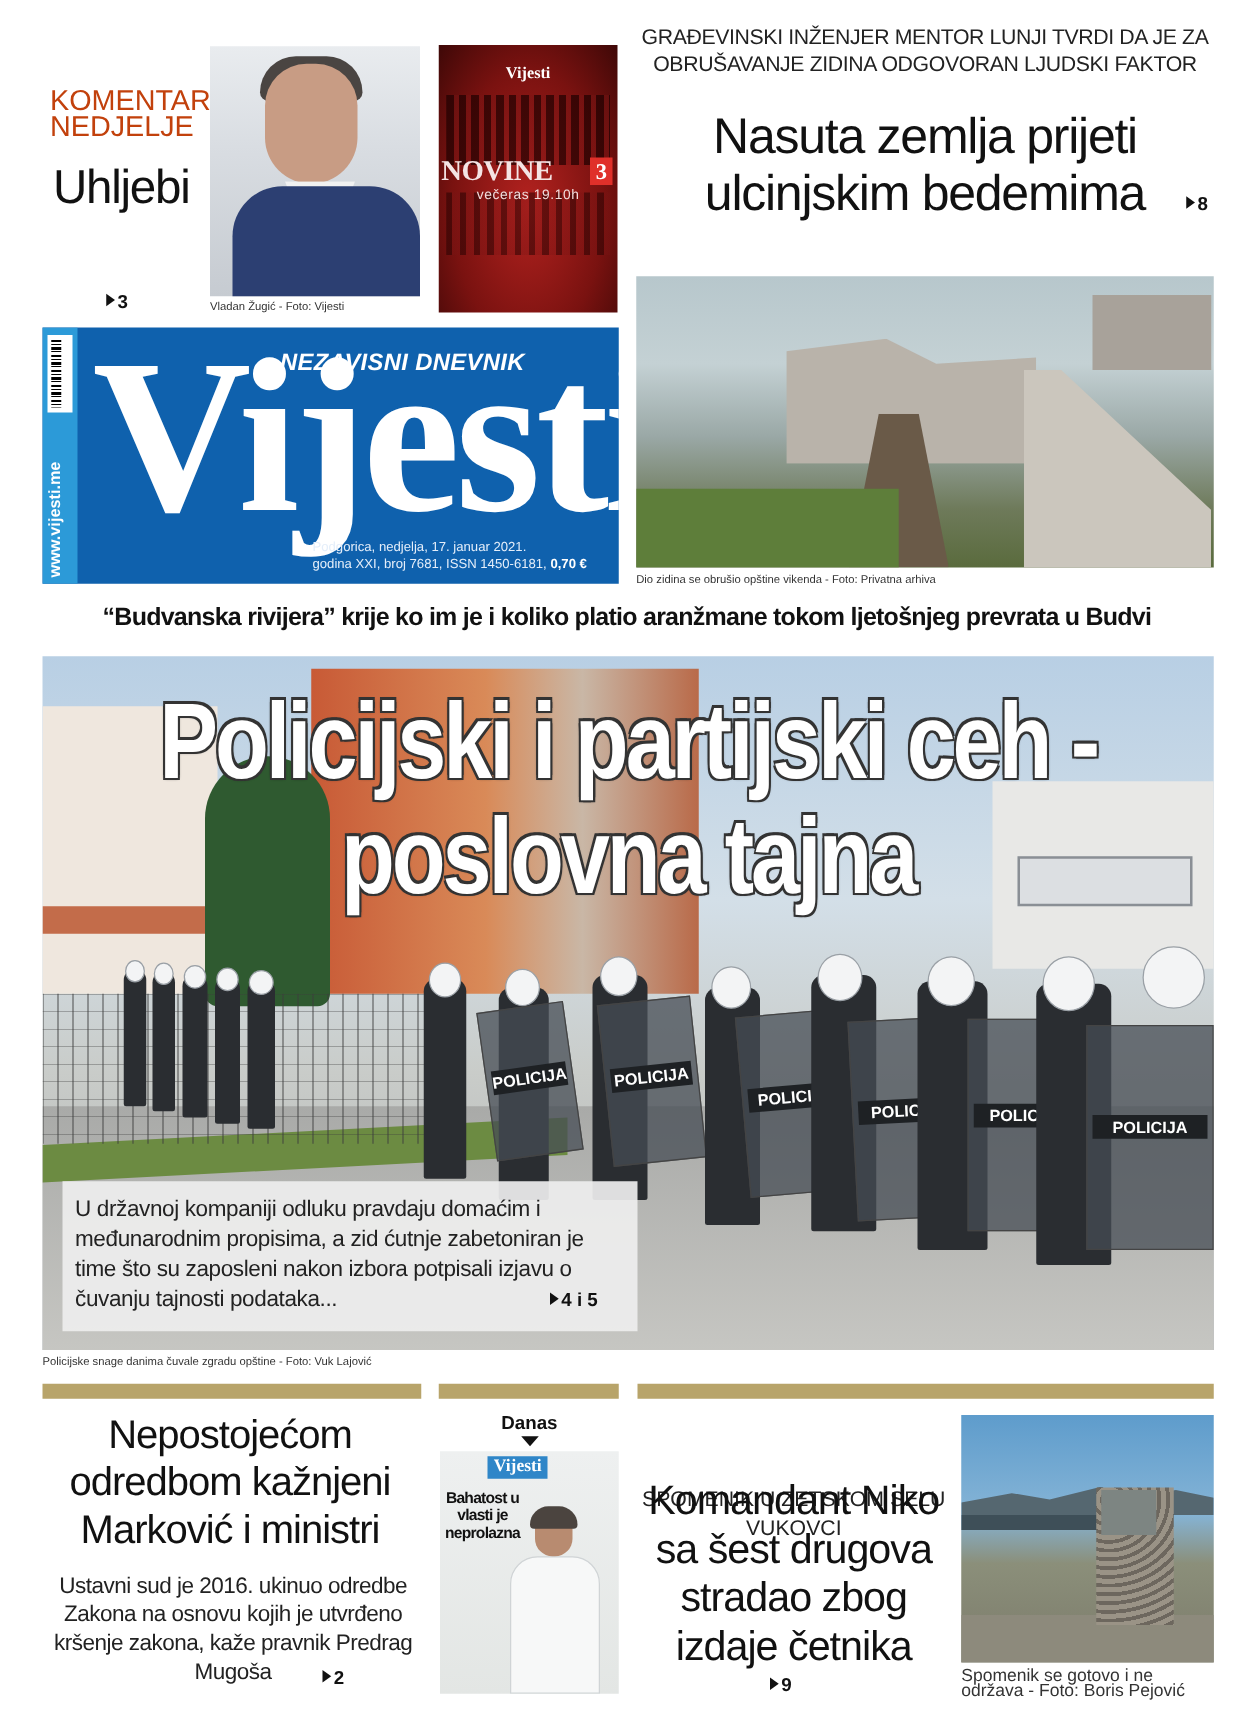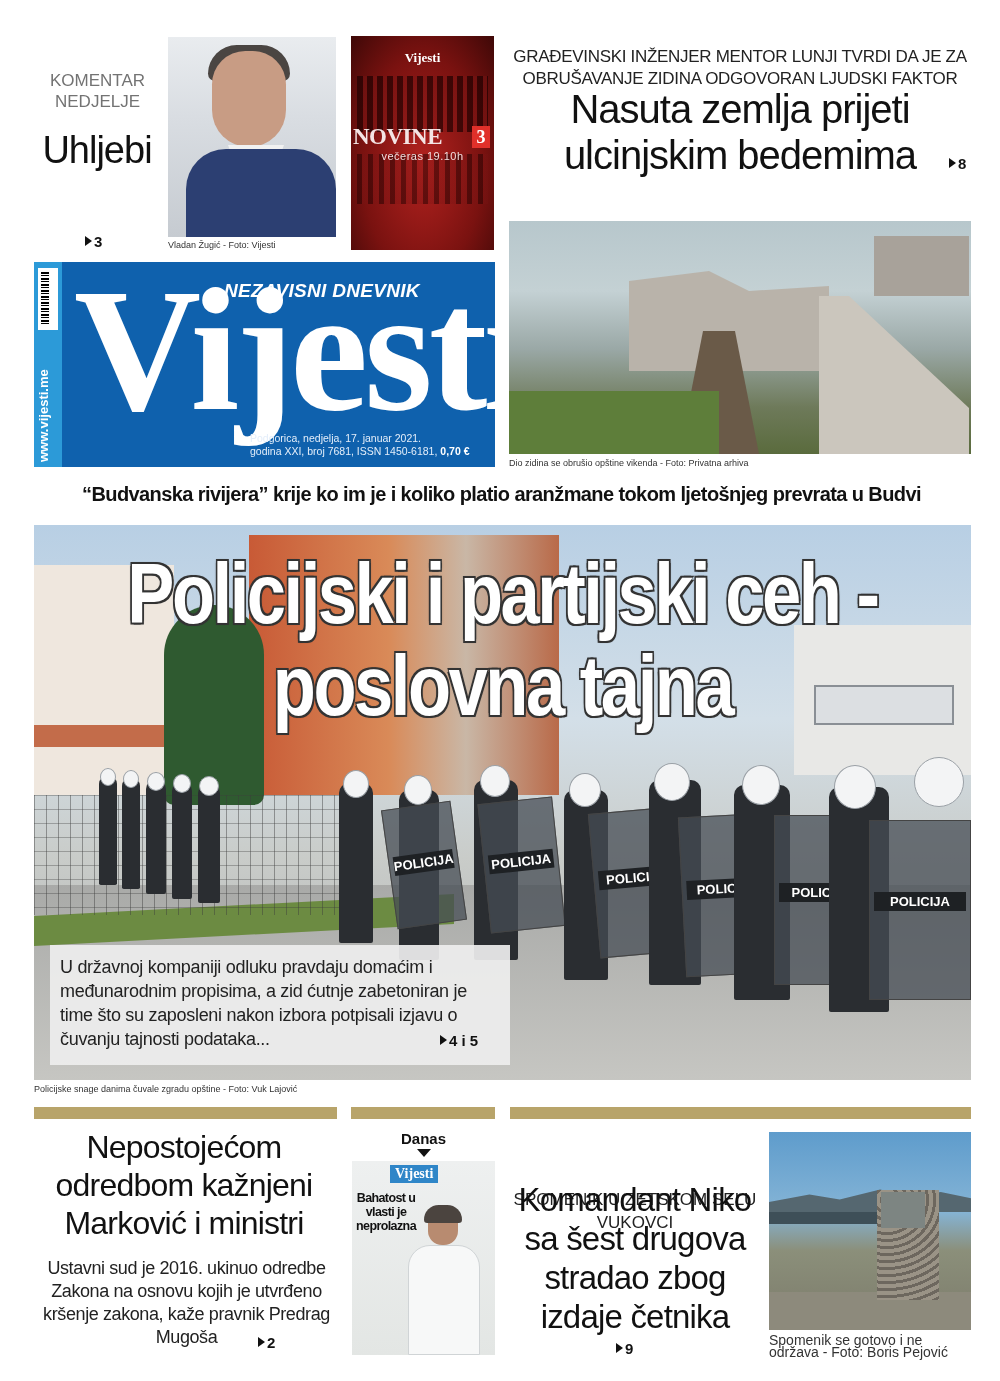--- a/index.html
+++ b/index.html
@@ -1,21 +1,21 @@
 <!DOCTYPE html>
 <html><head>
   <meta charset="utf-8">
   <style>
     * { box-sizing: border-box; margin: 0; padding: 0; }
     body { width: 1000px; height: 1381px; background: #ffffff; font-family: "Liberation Sans", sans-serif; color: #111; position: relative; overflow: hidden; }
     .abs { position: absolute; }
     .center { text-align: center; }
 
     
-    #kom-kicker { left: 40px; top: 70px; width: 115px; font-size: 17px; line-height: 21px; color: #737373; }
+    #kom-kicker { left: 40px; top: 70px; width: 115px; font-size: 23px; line-height: 21px; color: #c2410c; }
     #kom-title { left: 32px; top: 128px; width: 130px; font-size: 38px; line-height: 44px; color: #111; letter-spacing: -1px; }
     .pageref { font-weight: bold; font-size: 15px; color: #111; }
     .pageref .tri { display: inline-block; width: 0; height: 0; border-top: 5px solid transparent; border-bottom: 5px solid transparent; border-left: 7px solid #111; margin-right: 2px; vertical-align: 1px; }
     #kom-ref { left: 85px; top: 233px; }
 
     
     #portrait { left: 168px; top: 37px; width: 168px; height: 200px; background: linear-gradient(180deg,#e9ecef 0%,#d9dde2 40%,#c6cbd1 100%); overflow: hidden; }
     #portrait .head { position: absolute; left: 44px; top: 14px; width: 74px; height: 96px; border-radius: 36px 36px 40px 40px; background: #c89c84; }
     #portrait .hair { position: absolute; left: 40px; top: 8px; width: 82px; height: 36px; border-radius: 40px 40px 10px 10px; background: #4a4542; }
     #portrait .body { position: absolute; left: 18px; top: 112px; width: 150px; height: 100px; border-radius: 40px 40px 0 0; background: #2c3f72; }
@@ -25,21 +25,21 @@
     
     #promo { left: 351px; top: 36px; width: 143px; height: 214px; background: radial-gradient(ellipse at 50% 60%, #b3221f 0%, #7a1210 60%, #3e0807 100%); overflow: hidden; }
     #promo .city { position: absolute; left: 6px; top: 40px; width: 131px; height: 56px; background: repeating-linear-gradient(90deg, rgba(30,0,0,0.7) 0 6px, rgba(120,20,20,0.4) 6px 10px); }
     #promo .city2 { position: absolute; left: 6px; top: 118px; width: 131px; height: 50px; background: repeating-linear-gradient(90deg, rgba(30,0,0,0.5) 0 5px, rgba(120,20,20,0.3) 5px 11px); }
     #promo-brand { position: absolute; top: 14px; width: 100%; text-align: center; font-family: "Liberation Serif", serif; font-weight: bold; font-size: 13px; color: #fff; }
     #promo-title { position: absolute; top: 88px; left: 2px; font-family: "Liberation Serif", serif; font-weight: bold; font-size: 23px; color: #f4e4e4; letter-spacing: -0.5px; }
     #promo-num { position: absolute; top: 90px; right: 4px; width: 18px; height: 22px; background: #e0302a; color: #fff; font-family: "Liberation Serif", serif; font-weight: bold; font-size: 18px; text-align: center; line-height: 22px; }
     #promo-time { position: absolute; top: 114px; width: 100%; text-align: center; font-family: "Liberation Sans", sans-serif; font-size: 11px; color: #f2dede; letter-spacing: 0.5px; }
 
     
-    #ulc-kicker { left: 510px; top: 46px; width: 460px; font-size: 17px; line-height: 22px; color: #222; letter-spacing: -0.3px; }
+    #ulc-kicker { left: 510px; top: 19px; width: 460px; font-size: 17px; line-height: 22px; color: #222; letter-spacing: -0.3px; }
     #ulc-title { left: 510px; top: 86px; width: 460px; font-size: 40px; line-height: 46px; color: #111; letter-spacing: -1px; }
     #ulc-ref { left: 949px; top: 155px; }
     #ulc-photo { left: 509px; top: 221px; width: 462px; height: 233px; overflow: hidden; background: linear-gradient(180deg,#b7c7cc 0%,#c4d1d4 30%,#9aa8a6 55%,#6e7a5a 80%,#5a6b3d 100%); }
     #ulc-photo .wall1 { position: absolute; left: 120px; top: 50px; width: 200px; height: 100px; background: #b9b3aa; clip-path: polygon(0 10%,40% 0,60% 20%,100% 15%,100% 100%,0 100%); }
     #ulc-photo .wall2 { position: absolute; left: 310px; top: 75px; width: 150px; height: 160px; background: #cbc6bd; clip-path: polygon(0 0,20% 0,100% 70%,100% 100%,0 100%); }
     #ulc-photo .tower { position: absolute; left: 365px; top: 15px; width: 95px; height: 60px; background: #a8a29a; }
     #ulc-photo .grass { position: absolute; left: 0; top: 170px; width: 210px; height: 63px; background: #5e7e3a; }
     #ulc-photo .soil { position: absolute; left: 170px; top: 110px; width: 80px; height: 123px; background: #6a5a48; clip-path: polygon(30% 0,70% 0,100% 100%,0 100%); }
     #ulc-caption { left: 509px; top: 458px; font-size: 9px; color: #333; }
 

